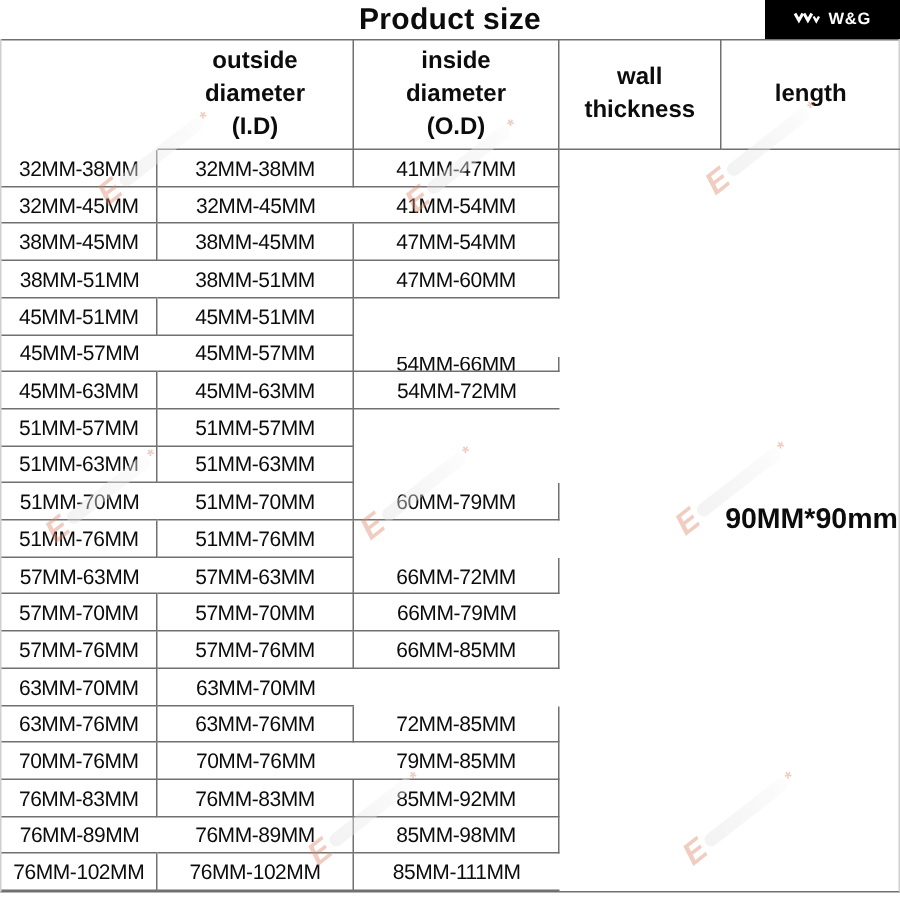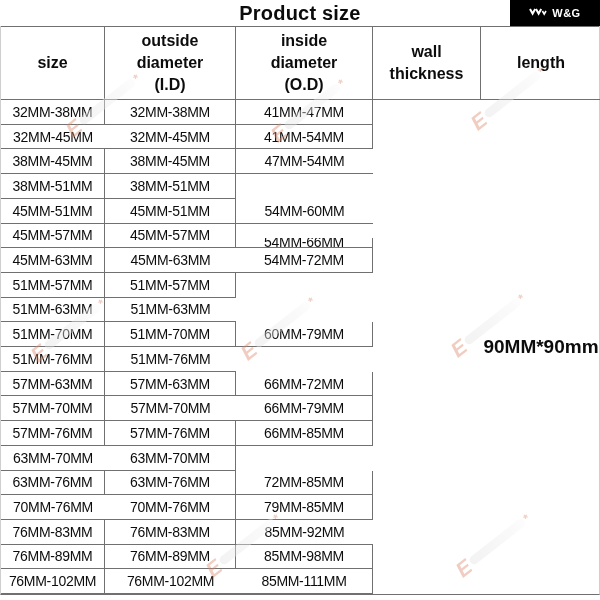--- a/index.html
+++ b/index.html
@@ -114,23 +114,20 @@
           <path d="M1 1 l2.6 4.6 L6.2 1" stroke="#ffffff" stroke-width="2" fill="none"></path>
           <path d="M7 1 l2.6 4.6 L12.2 1" stroke="#ffffff" stroke-width="2" fill="none"></path>
           <path d="M13.4 3 l1.8 3.2 L17 3" stroke="#ffffff" stroke-width="1.6" fill="none"></path>
         </svg>
       </span>
       <span class="brand">W&amp;G</span>
     </div>
   </div>
 
   <div class="size-table">
-      <div class="cell header" style="grid-area: 1 / 1;">
-        <span>size</span>
-      </div>
       <div class="cell header" style="grid-area: 1 / 2;">
         <span>outside</span>
         <span>diameter</span>
         <span>(I.D)</span>
       </div>
       <div class="cell header" style="grid-area: 1 / 3;">
         <span>inside</span>
         <span>diameter</span>
         <span>(O.D)</span>
       </div>
@@ -146,23 +143,23 @@
       <div class="cell data" style="grid-area: 2 / 2;">32MM-38MM</div>
       <div class="cell data" style="grid-area: 2 / 3;">41MM-47MM</div>
       <div class="cell data" style="grid-area: 3 / 1;">32MM-45MM</div>
       <div class="cell data" style="grid-area: 3 / 2;">32MM-45MM</div>
       <div class="cell data" style="grid-area: 3 / 3;">41MM-54MM</div>
       <div class="cell data" style="grid-area: 4 / 1;">38MM-45MM</div>
       <div class="cell data" style="grid-area: 4 / 2;">38MM-45MM</div>
       <div class="cell data" style="grid-area: 4 / 3;">47MM-54MM</div>
       <div class="cell data" style="grid-area: 5 / 1;">38MM-51MM</div>
       <div class="cell data" style="grid-area: 5 / 2;">38MM-51MM</div>
+      <div class="cell data" style="grid-area: 5 / 3;">47MM-60MM</div>
       <div class="cell data" style="grid-area: 6 / 1;">45MM-51MM</div>
       <div class="cell data" style="grid-area: 6 / 2;">45MM-51MM</div>
-      <div class="cell data" style="grid-area: 6 / 3;">54MM-60MM</div>
       <div class="cell data" style="grid-area: 7 / 1;">45MM-57MM</div>
       <div class="cell data" style="grid-area: 7 / 2;">45MM-57MM</div>
       <div class="cell data" style="grid-area: 7 / 3; margin-top: 14px;">54MM-66MM</div>
       <div class="cell data" style="grid-area: 8 / 1;">45MM-63MM</div>
       <div class="cell data" style="grid-area: 8 / 2;">45MM-63MM</div>
       <div class="cell data" style="grid-area: 8 / 3;">54MM-72MM</div>
       <div class="cell data" style="grid-area: 9 / 1;">51MM-57MM</div>
       <div class="cell data" style="grid-area: 9 / 2;">51MM-57MM</div>
       <div class="cell data" style="grid-area: 10 / 1;">51MM-63MM</div>
       <div class="cell data" style="grid-area: 10 / 2;">51MM-63MM</div>

